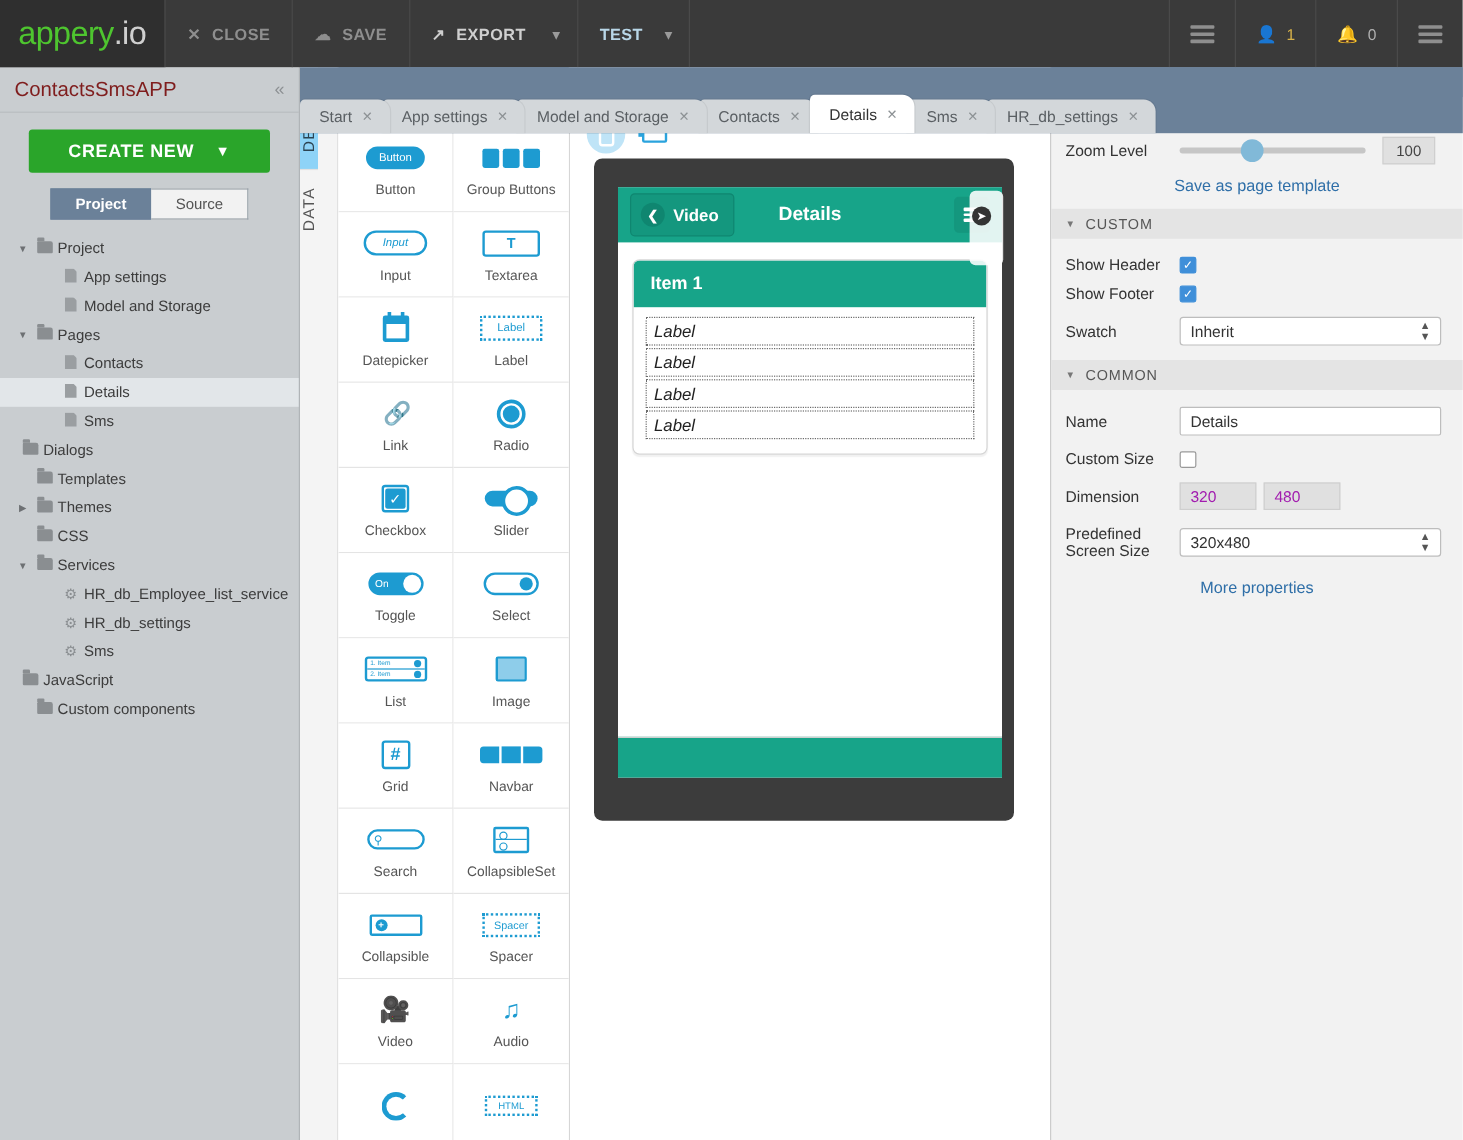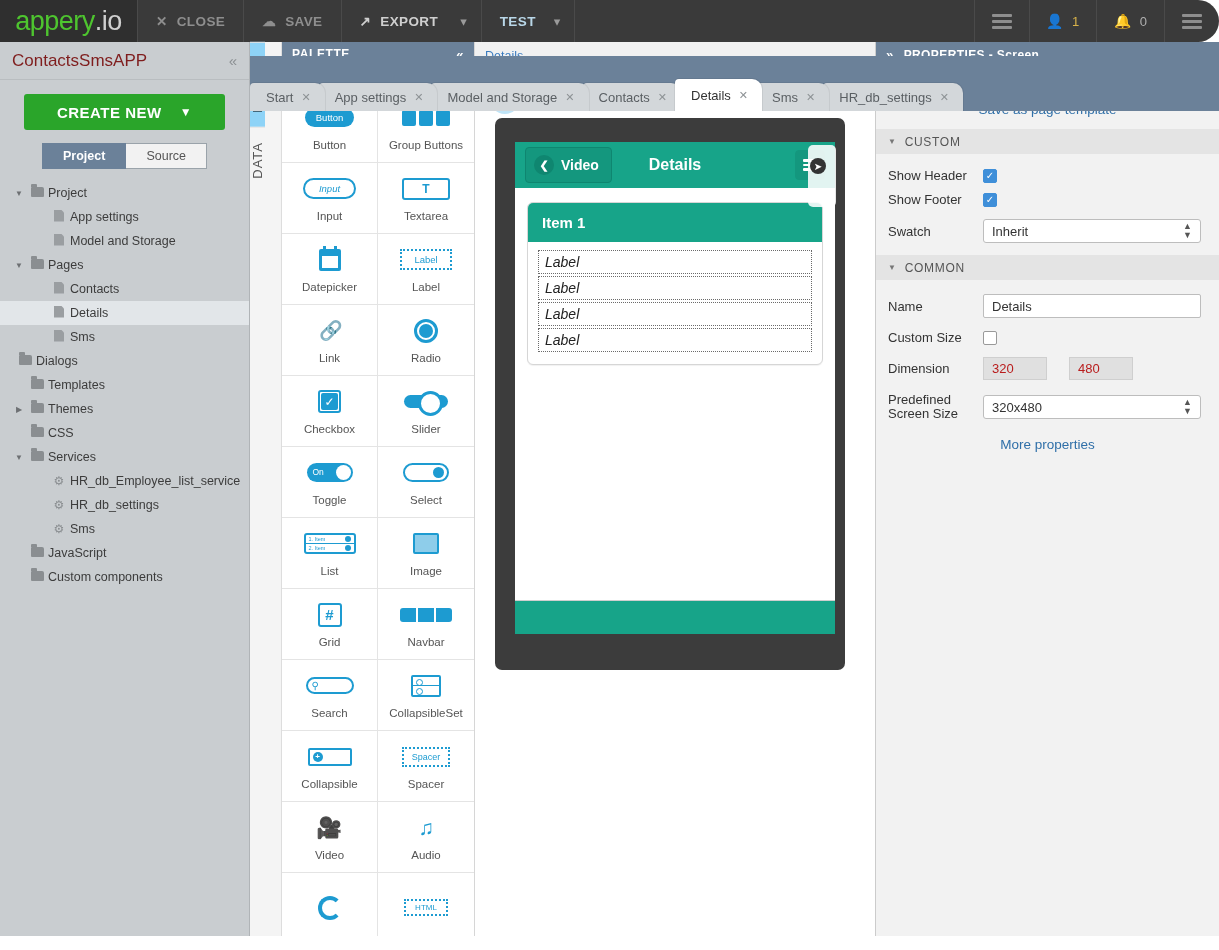--- a/index.html
+++ b/index.html
@@ -4,21 +4,21 @@
 <style>
   * { box-sizing: border-box; margin:0; padding:0; }
   html,body { width:1219px; height:950px; overflow:hidden; }
   body {
     font-family: "Liberation Sans", sans-serif;
     font-size: 13px;
     color: #333;
     background:#fff;
   }
   
-  #topbar { height:42px; background:#3a3a3a; display:flex; align-items:stretch; position:relative;border-radius:23px; }
+  #topbar { height:56px; background:#3a3a3a; display:flex; align-items:stretch; position:relative; }
   #logo {
     width:137px; display:flex; align-items:center; justify-content:center;
     background:#2f2f2f; font-size:27px; letter-spacing:-0.5px;
   }
   #logo .g { color:#4ec52f; }
   #logo .io { color:#cfcfcf; }
   .tb-btn {
     display:flex; align-items:center; gap:9px; padding:0 18px;
     border-left:1px solid #4a4a4a; color:#cfcfcf; font-size:13.5px;
     font-weight:bold; letter-spacing:0.4px; cursor:pointer;
@@ -223,21 +223,21 @@
   .plink { color:#2f6fa8; font-size:13.5px; cursor:pointer; }
   .chk { width:14px;height:14px;border:1px solid #3f8fd9; border-radius:2px; background:#3f8fd9;
          display:flex;align-items:center;justify-content:center;color:#fff;font-size:10px;cursor:pointer;}
   .chk.off { background:#fff; border-color:#999; color:transparent; }
   .sel-ctl { flex:1; height:24px; background:#fff; border:1px solid #bdbdbd; border-radius:3px;
              display:flex;align-items:center; padding:0 8px; font-size:13px; color:#333; cursor:pointer; position:relative;}
   .sel-ctl .spin { position:absolute; right:8px; font-size:9px; color:#555; line-height:1; text-align:center;}
   .txt-ctl { flex:1; height:24px; background:#fff; border:1px solid #bdbdbd; border-radius:2px;
              display:flex;align-items:center; padding:0 8px; font-size:13px; color:#333; cursor:text;}
   .dim-ctl { width:64px; height:23px; background:#e0e0e0; border:1px solid #cfcfcf;
-             display:flex;align-items:center; padding:0 8px; font-size:13px; color:#b91c1c; margin-right:22px; cursor:text;}
+             display:flex;align-items:center; padding:0 8px; font-size:13px; color:#a21caf; margin-right:6px; cursor:text;}
   .plbl2 { width:95px; font-size:13px; color:#333; flex:none; line-height:14px; }
 </style>
 </head>
 <body>
 
 <div id="topbar">
   <div id="logo">
     <span class="g">appery</span>
       <span class="io">.io</span>
   </div>
@@ -373,21 +373,21 @@
         <div class="tr" style="padding-left: 34px;">
           <span class="tw"></span>
           <span class="ic"><span class="gear">⚙</span></span>
           <span class="tlabel">HR_db_settings</span>
         </div>
         <div class="tr" style="padding-left: 34px;">
           <span class="tw"></span>
           <span class="ic"><span class="gear">⚙</span></span>
           <span class="tlabel">Sms</span>
         </div>
-        <div class="tr" style="padding-left: 12px;">
+        <div class="tr" style="padding-left: 0;">
           <span class="tw"></span>
           <span class="ic"><span class="folder"></span></span>
           <span class="tlabel">JavaScript</span>
         </div>
         <div class="tr" style="padding-left: 12px;">
           <span class="tw"></span>
           <span class="ic"><span class="folder"></span></span>
           <span class="tlabel">Custom components</span>
         </div>
       </div>
@@ -636,20 +636,27 @@
     <div id="prophead">
       <span class="cc">»</span>
       <span>PROPERTIES - Screen</span>
     </div>
 
     <div class="sect">
       <span class="ar">▼</span>
       <span>OPERATIONS</span>
     </div>
 
+    <div class="prow">
+      <span class="plbl">Zoom Level</span>
+      <span class="slider-t">
+          <span class="knob"></span>
+        </span>
+      <span class="zval">100</span>
+    </div>
     <div class="linkrow">
       <span class="plink">Save as page template</span>
     </div>
 
     <div class="sect">
       <span class="ar">▼</span>
       <span>CUSTOM</span>
     </div>
 
     <div class="prow" style="padding-top:14px;">

